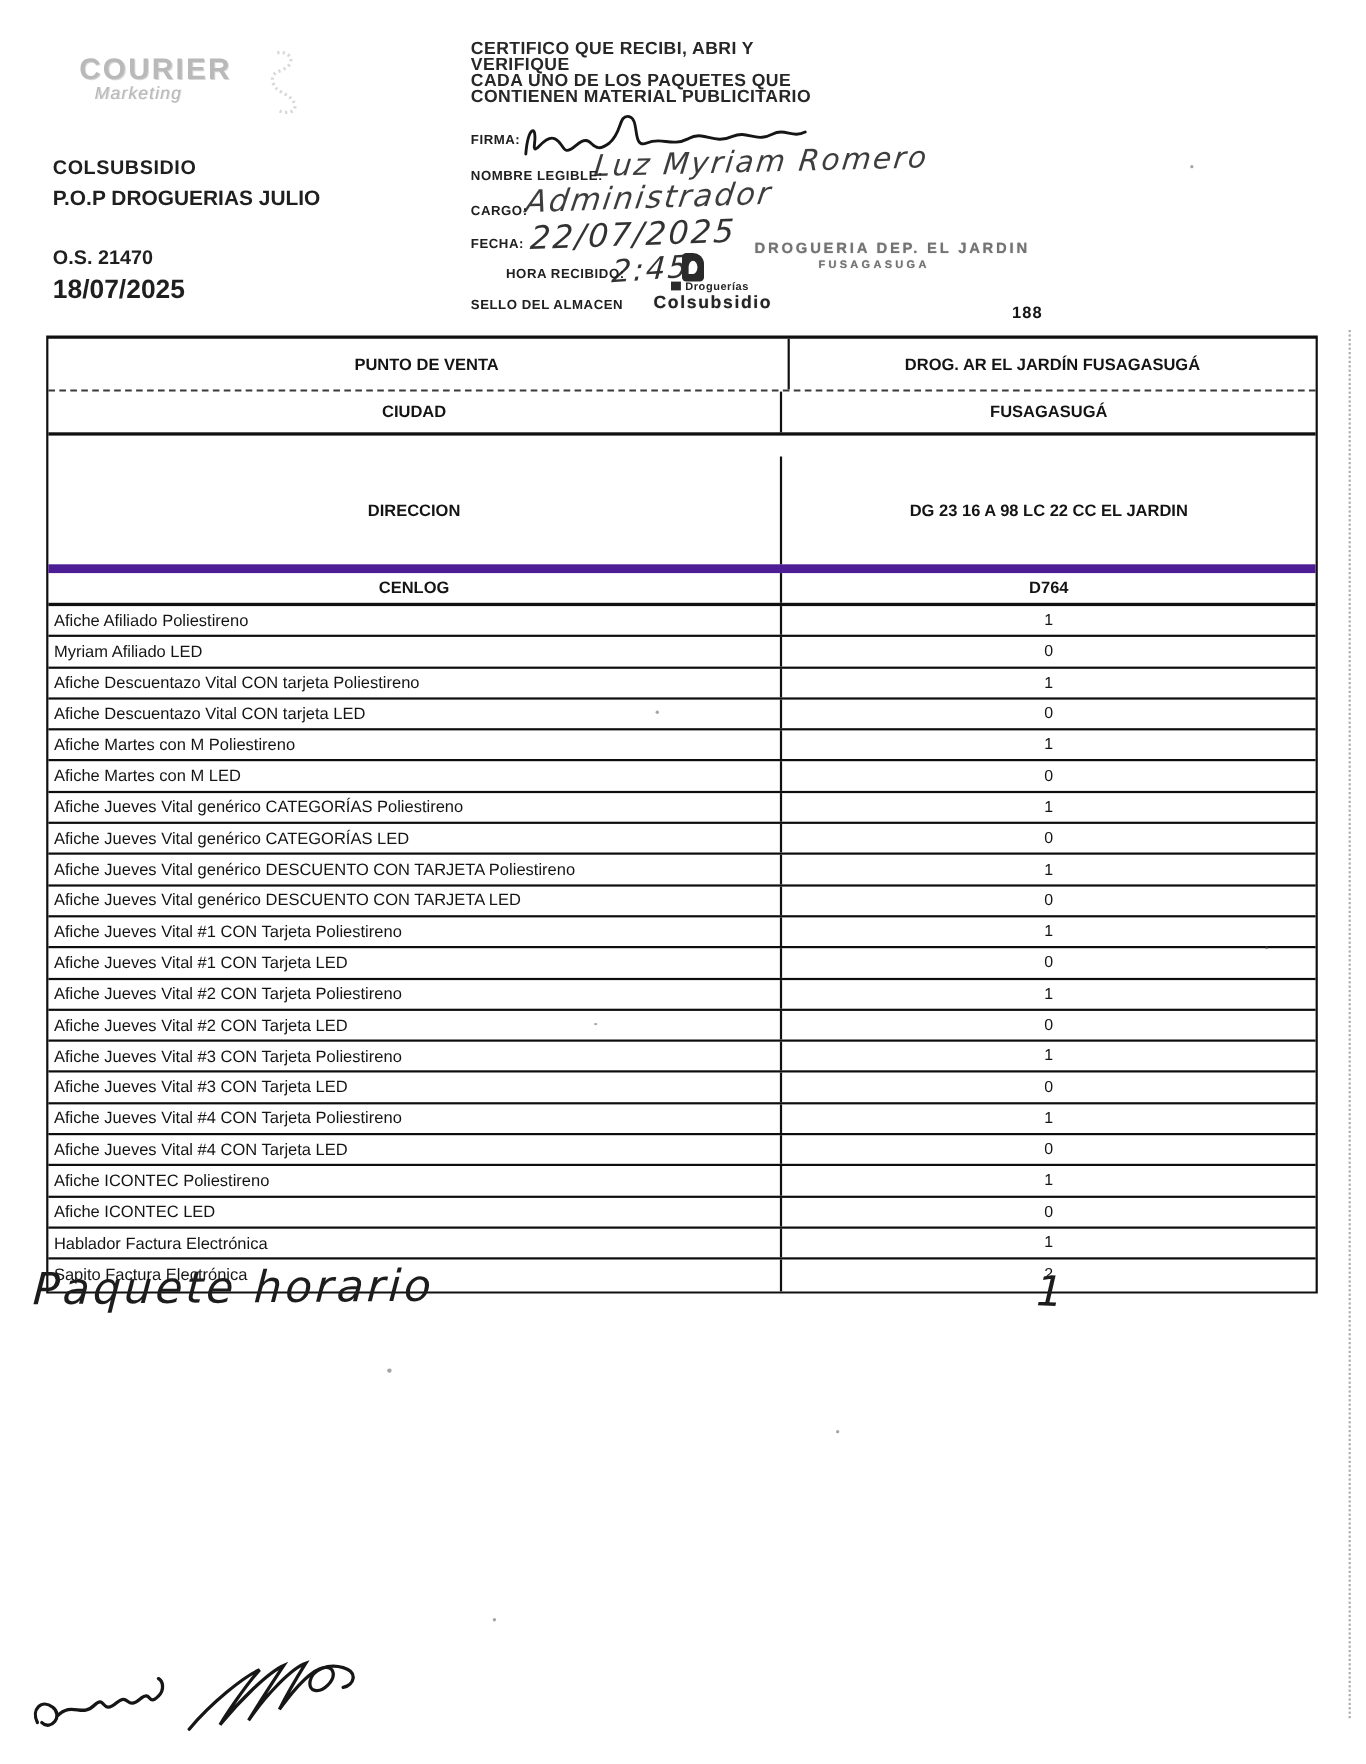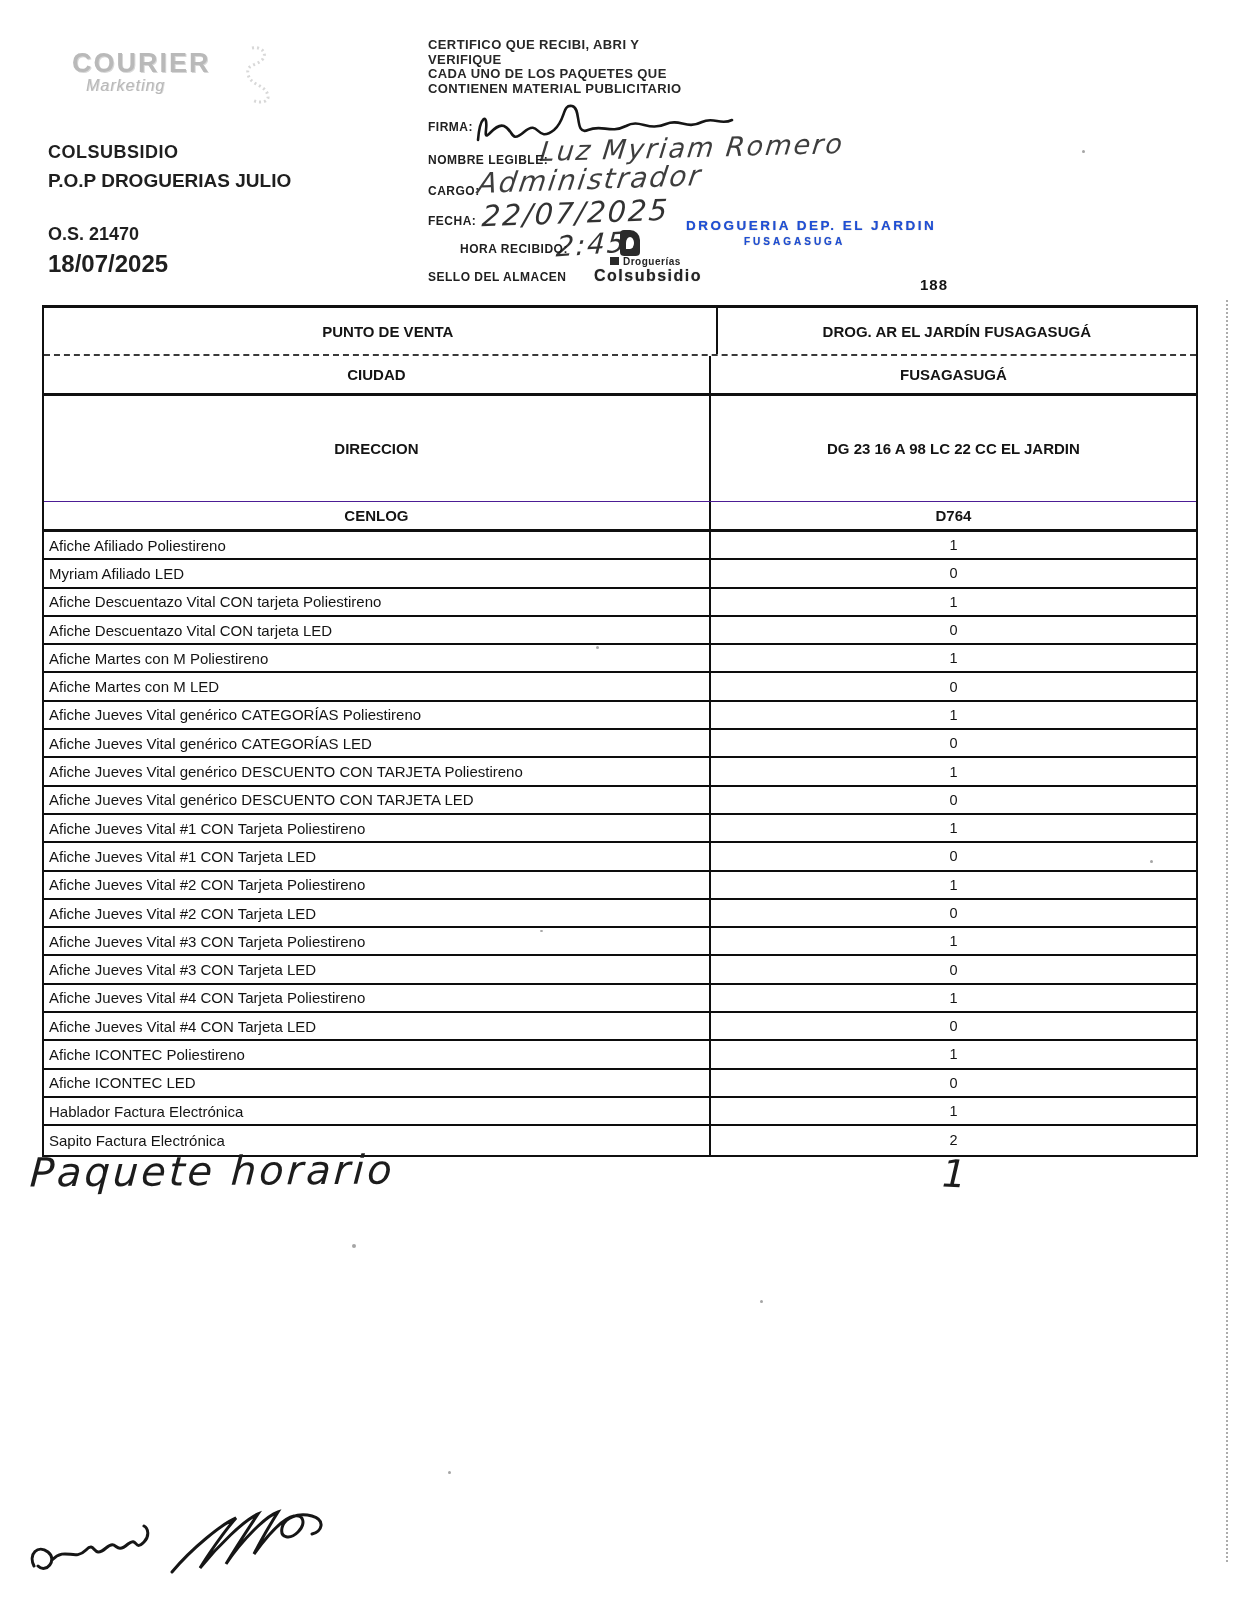--- a/index.html
+++ b/index.html
@@ -26,21 +26,21 @@
   .courier-swoosh { position:absolute; right:-14px; top:-4px; opacity:.55; }
 
   
   .hl { left:48px; font-weight:bold; color:#1f1f1f; }
   .hl-company  { top:142px; font-size:18px; letter-spacing:.5px; }
   .hl-campaign { top:170px; font-size:19px; }
   .hl-order    { top:224px; font-size:18px; }
   .hl-date     { top:250px; font-size:24px; }
 
   
-  .cert { left:428px; top:38px; width:330px; font-size:13px; font-weight:bold;
+  .cert { left:428px; top:38px; width:330px; font-size:16px; font-weight:bold;
           line-height:14.5px; letter-spacing:.4px; color:#272727; }
   .field-label { position:absolute; left:428px; font-size:12px; font-weight:bold;
                  letter-spacing:.5px; color:#202020; }
 
   
   .ink {
     position:absolute;
     font-family:"DejaVu Sans", sans-serif;
     font-style:italic;
     color:#1c1c1c;
@@ -48,21 +48,21 @@
     white-space:nowrap;
   }
   .ink-name  { left:540px; top:132px; font-size:27px; transform:rotate(-1.5deg) skewX(-8deg); opacity:.85; }
   .ink-cargo { left:478px; top:163px; font-size:28px; transform:rotate(-2deg) skewX(-10deg); opacity:.85; }
   .ink-fecha { left:482px; top:196px; font-size:29px; transform:rotate(-2deg) skewX(-6deg); opacity:.9; }
   .ink-hora  { left:556px; top:228px; font-size:28px; transform:rotate(-4deg) skewX(-8deg); opacity:.9; }
   .ink-extra { left:30px;  top:1148px; font-size:40px; letter-spacing:3px; transform:rotate(-.5deg) skewX(-4deg); }
   .ink-extra-qty { left:942px; top:1152px; font-size:38px; transform:rotate(2deg); }
 
   
-  .store-stamp { left:686px; top:218px; color:#1d4ed8; font-weight:bold;
+  .store-stamp { left:686px; top:218px; color:#737373; font-weight:bold;
                  text-shadow:0 0 1px #9a9a9a; }
   .store-stamp .s1 { font-size:13.5px; letter-spacing:2.5px; }
   .store-stamp .s2 { font-size:10px; letter-spacing:3px; margin-left:58px; margin-top:3px; }
   .brand-stamp { left:592px; top:230px; width:130px; color:#242424; }
   .brand-flame { position:absolute; left:28px; top:0; width:20px; height:26px;
                  background:#2a2a2a; border-radius:4px 10px 4px 4px; }
   .brand-flame::after { content:""; position:absolute; left:6px; top:7px; width:8px; height:12px;
                  background:#fff; border-radius:50% 50% 50% 0; }
   .brand-row { position:absolute; left:18px; top:26px; font-size:10px; font-weight:bold;
                letter-spacing:.5px; white-space:nowrap; }
@@ -78,21 +78,21 @@
   .trow { display:flex; width:100%; position:relative; }
   .tleft  { width:668px; border-right:2px solid #101010; display:flex;
             align-items:center; position:relative; }
   .tright { width:486px; display:flex; align-items:center; justify-content:center;
             position:relative; }
   .hrow .tleft { justify-content:center; }
   .hrow { font-weight:bold; font-size:15px; }
   .hrow-id        { height:37px; border-bottom:2px dashed #3a3a3a; }
   .hrow-pos       { height:48px; border-bottom:2px dashed #3a3a3a;padding-left:16px; }
   .hrow-city      { height:40px; border-bottom:3px solid #101010; }
-  .hrow-address   { height:106px; border-bottom:1px solid #4c1d95; }
+  .hrow-address   { height:106px; border-bottom:8px solid #4c1d95;margin-top:19px; }
   .hrow-cenlog    { height:30px; border-bottom:3px solid #101010; }
   .item-row { display:flex; width:100%; height:28.3px; border-bottom:2.5px solid #0d0d0d;
               font-size:15px; }
   .item-row:last-child { border-bottom:none; }
   .item-name { width:668px; border-right:2px solid #101010; padding-left:5px;
                display:flex; align-items:center; white-space:nowrap; overflow:hidden; }
   .item-qty { width:486px; display:flex; align-items:center; justify-content:center;
               font-size:14.5px; }
 
   

